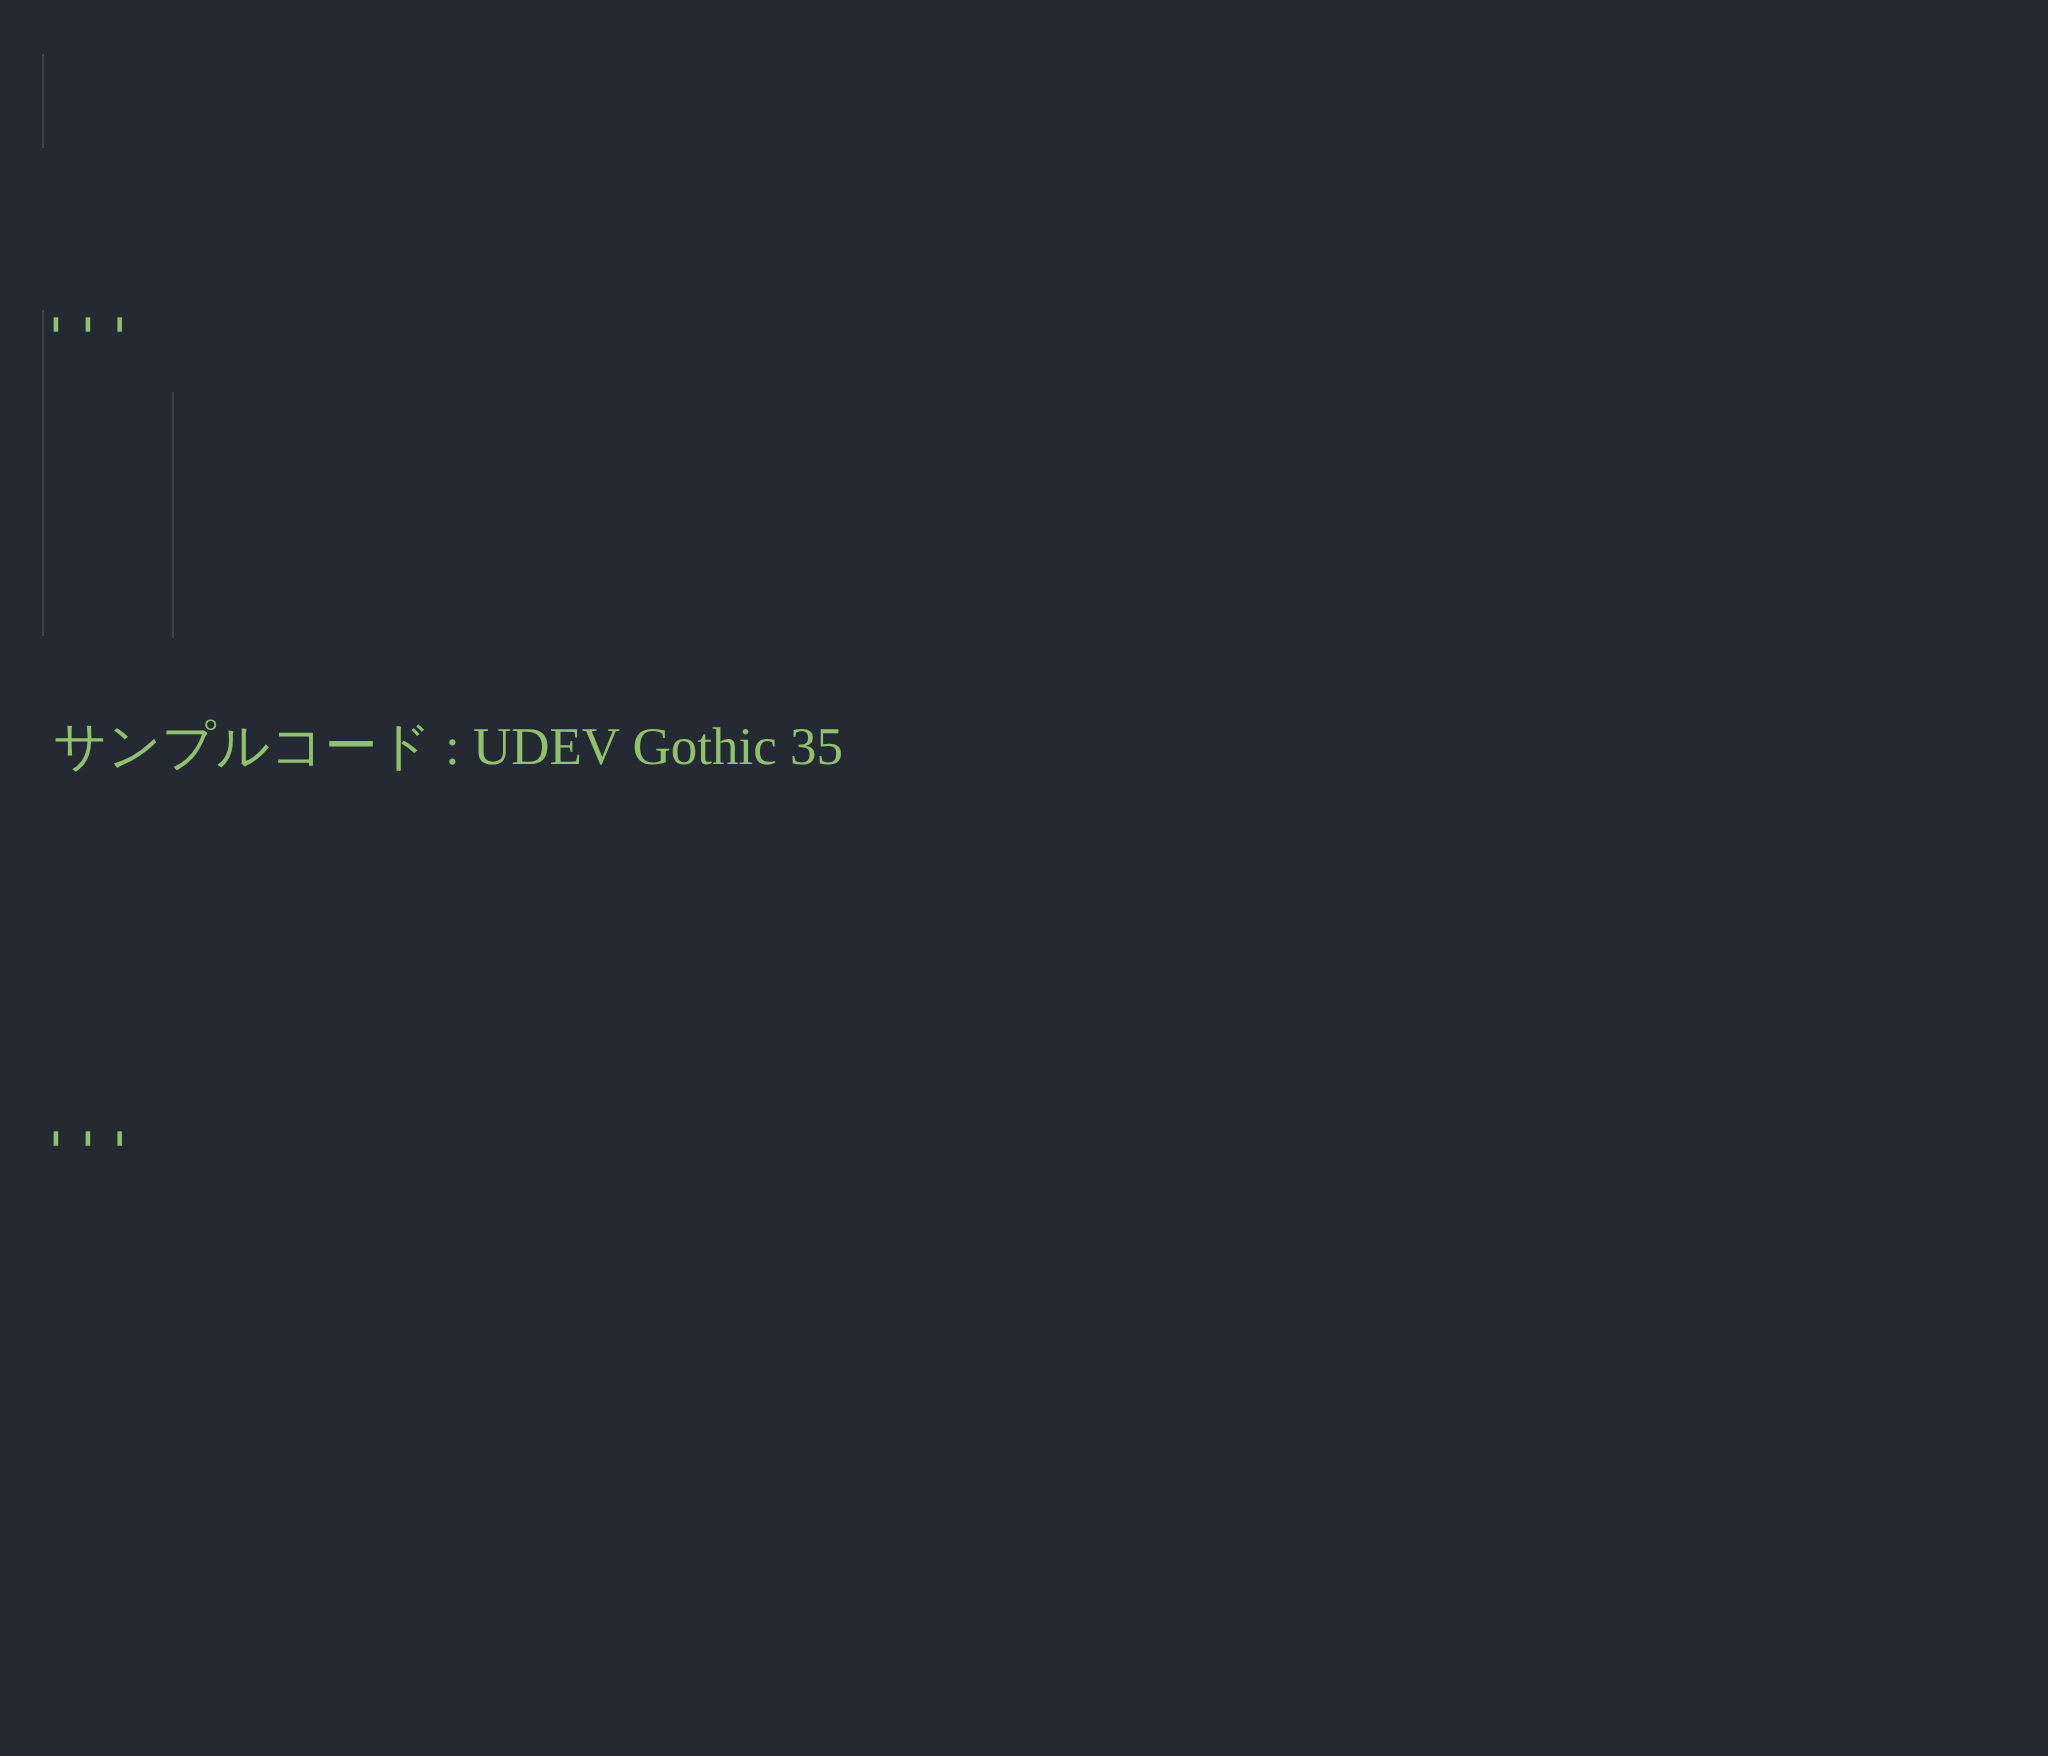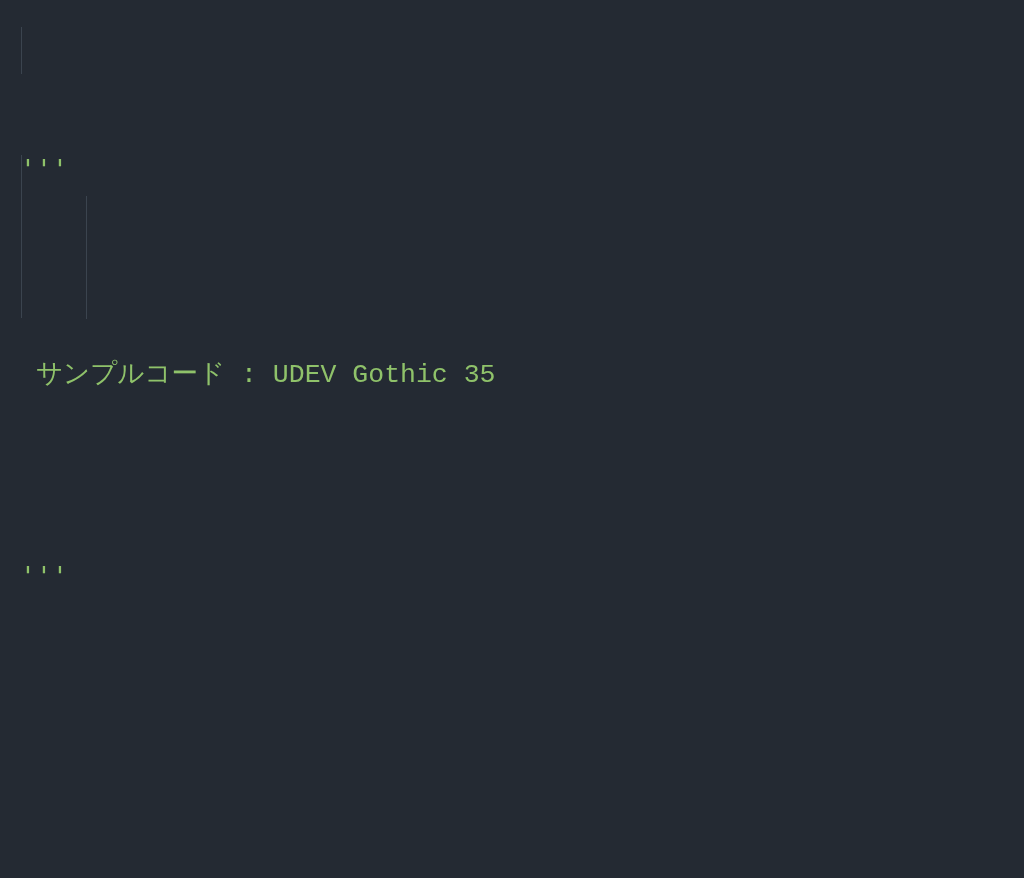--- a/index.html
+++ b/index.html
@@ -44,21 +44,21 @@
   }
 
   
   .guide {
     position: absolute;
     width: 1px;
     background: #3b444f;
   }        
   .str      { color: #8fc26a; }
 
-  .jp { font-family: Liberation Mono, monospace; }
+  .jp { font-family: Liberation Serif, serif; }
 </style>
 </head>
 <body>
 
 <div id="editor">
 
   <div class="guide" style="left:21px; top:27px; height:47px;"></div>
   <div class="guide" style="left:21px; top:155px; height:163px;"></div>
   <div class="guide" style="left:86px; top:196px; height:82px;"></div>
   <div class="guide" style="left:86px; top:277px; height:42px;"></div>

